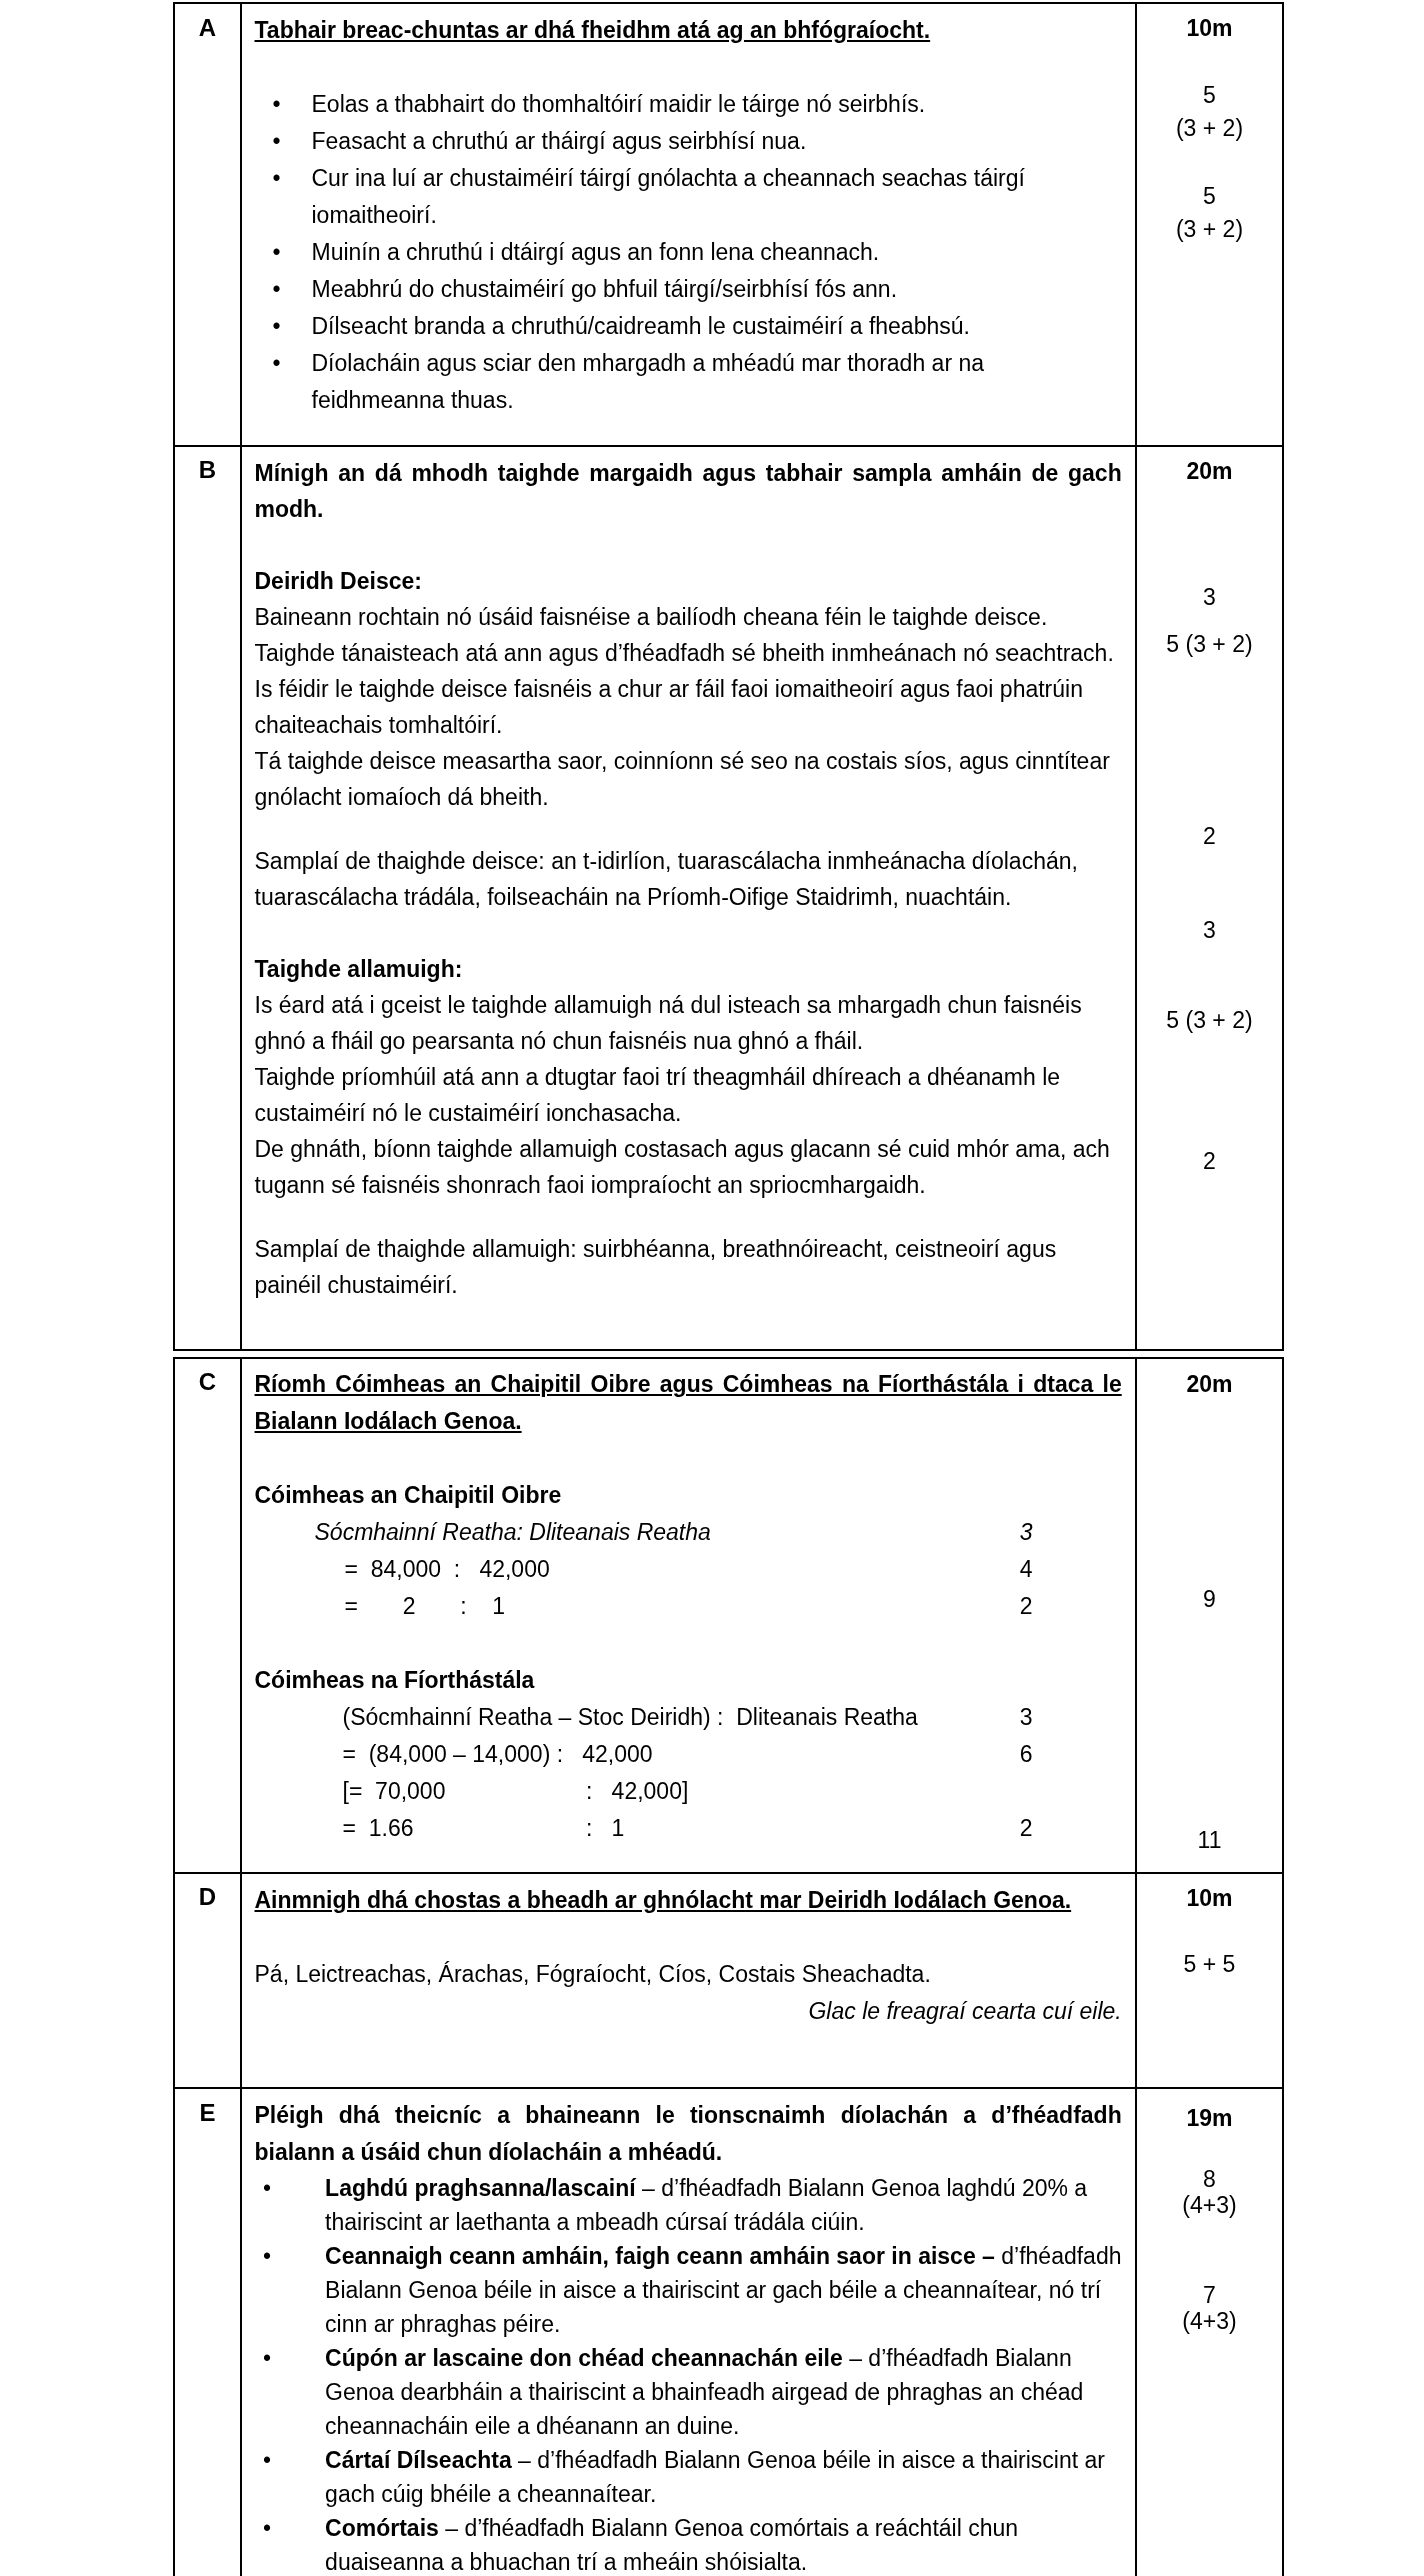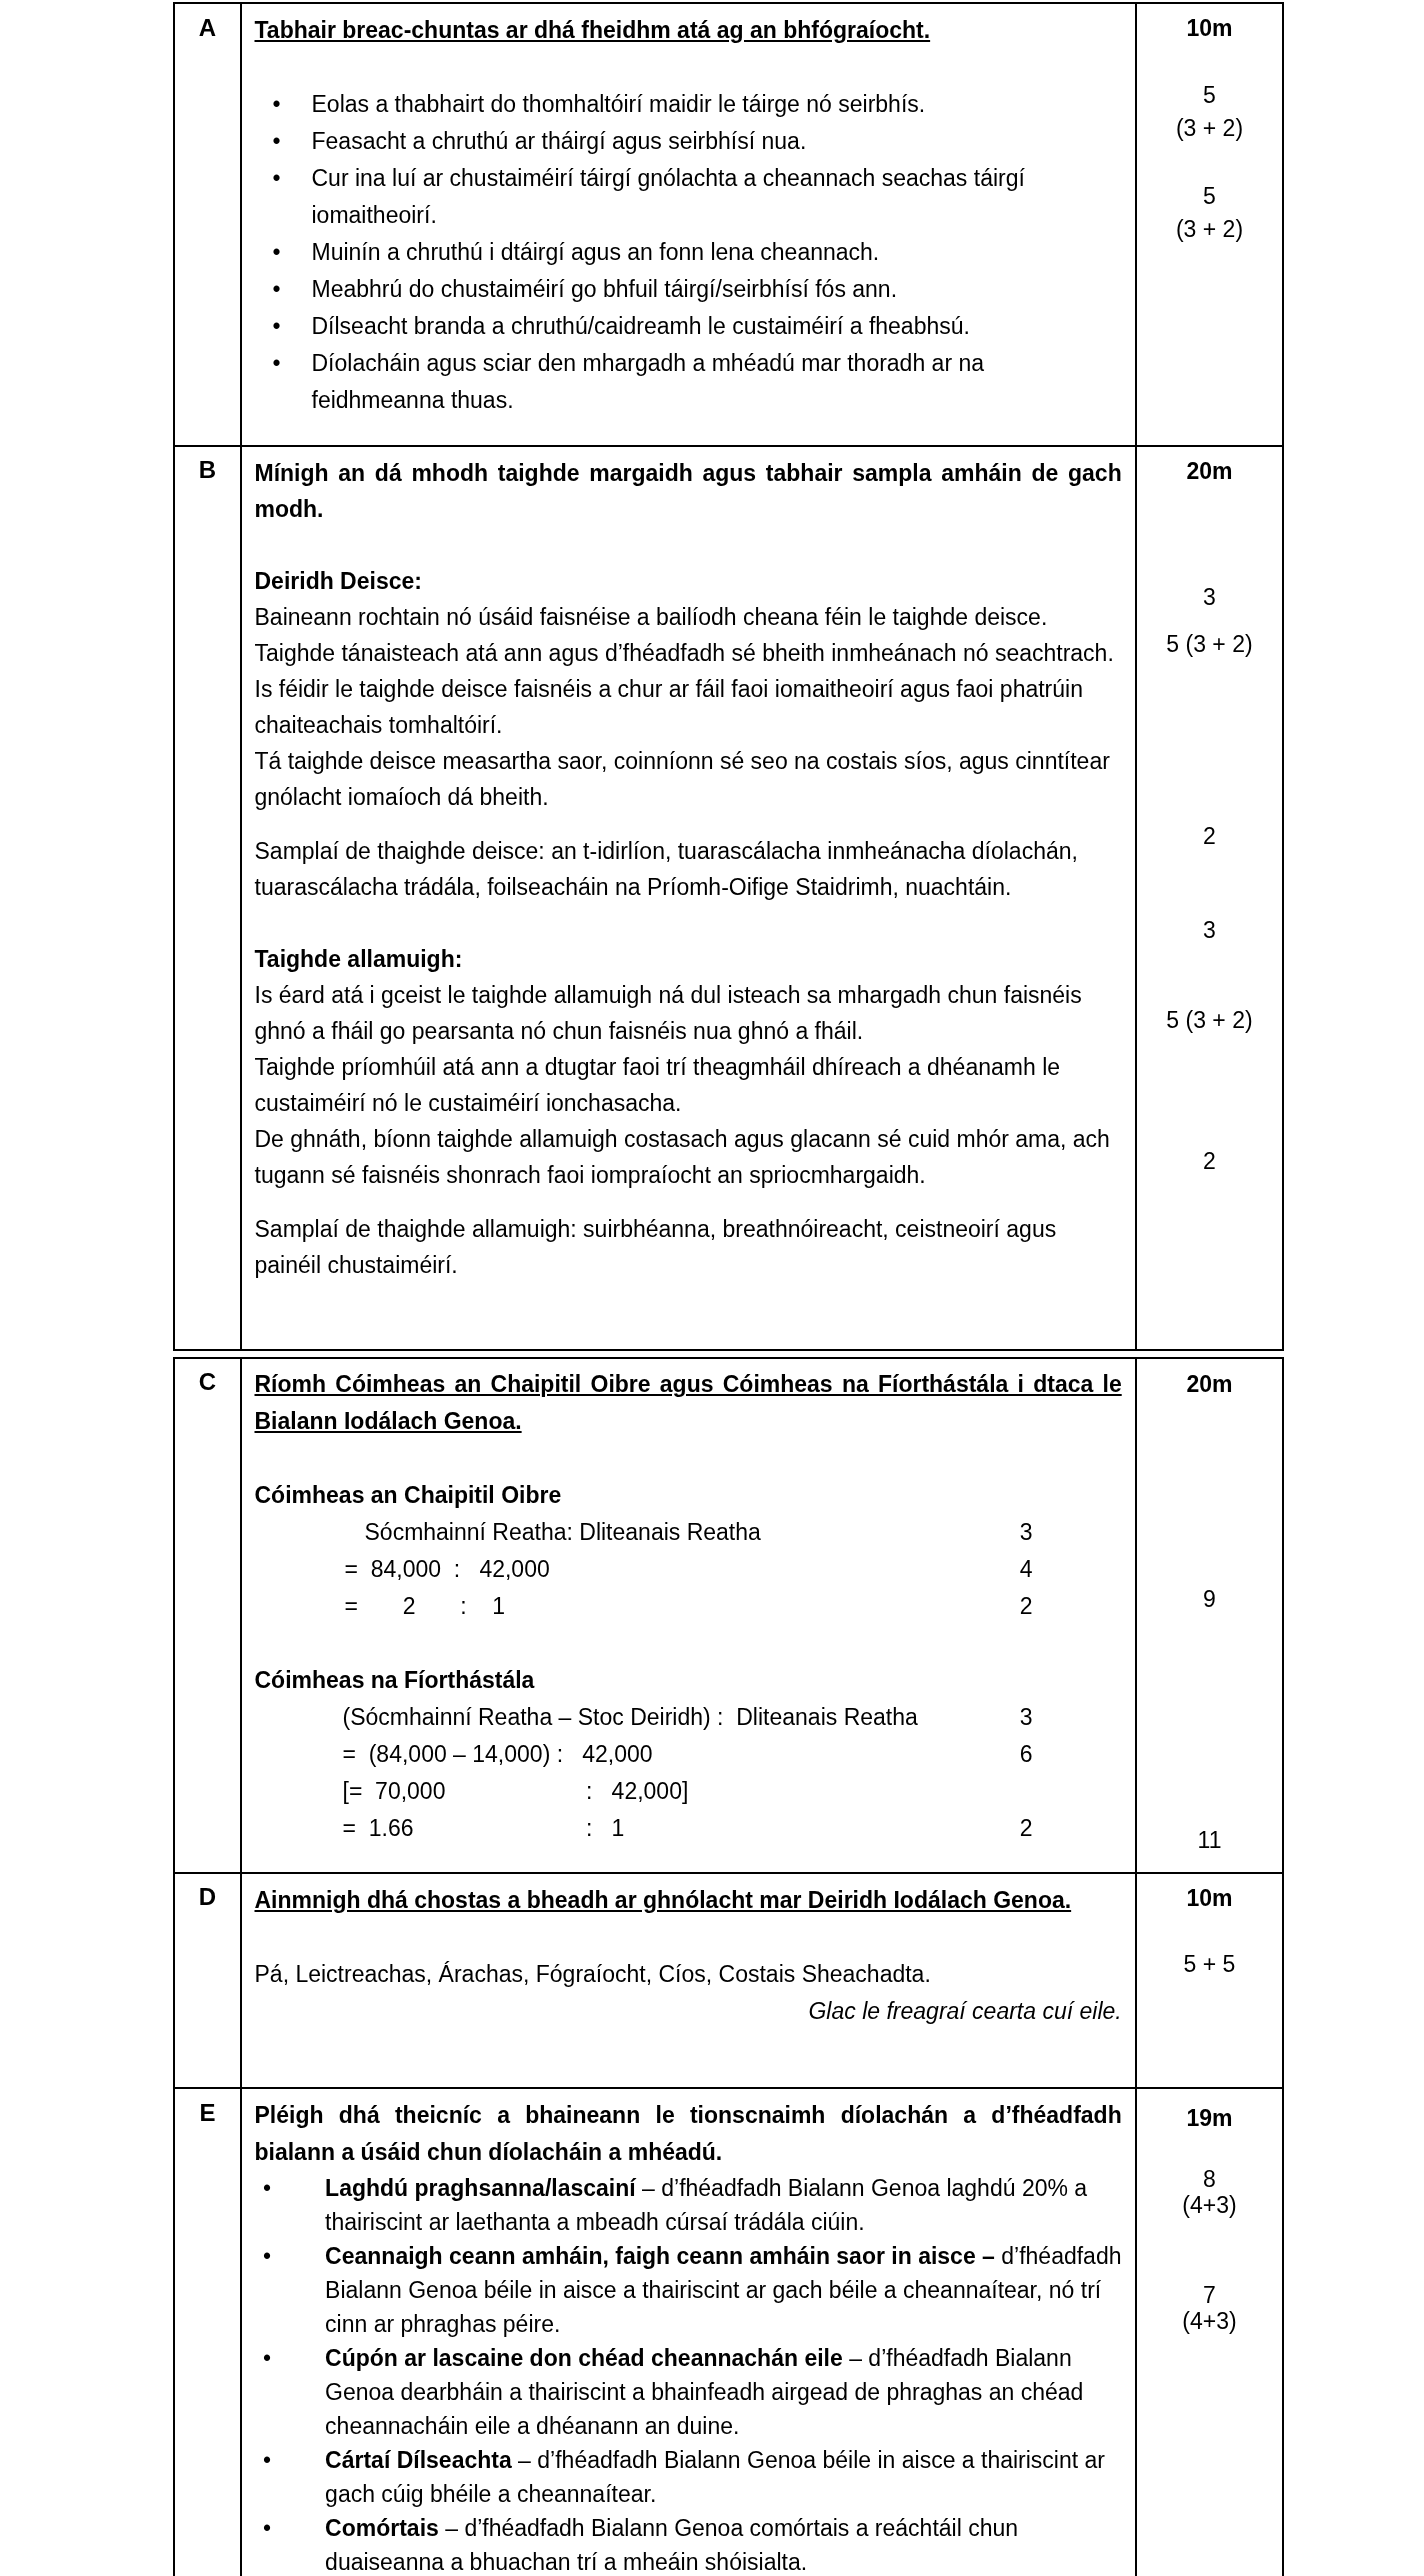--- a/index.html
+++ b/index.html
@@ -13,31 +13,31 @@
   .ct{padding:7.8px 13.3px 0 12.5px;font-size:23px;line-height:37px;}
   .ct-b{line-height:36px;}
   .mk{position:relative;font-size:23px;}
   .mark{position:absolute;left:0;right:0;text-align:center;white-space:pre;}
   .b{font-weight:700;}
   .it{font-style:italic;text-align:right;}
   p{margin:0;}
   .just{text-align:justify;}
   .mb{margin-bottom:37px;text-decoration:underline;}
   .mb46{margin-bottom:36px;}
-  .gap{margin-top:18px;}
+  .gap{margin-top:28px;}
   .bullet{display:flex;padding-left:18px;}
   .bullet .dot{width:39px;flex:none;}
   .bullet .txt{flex:1;}
   .ebul{display:flex;padding-left:8.6px;line-height:34px;}
   .ebul .dot{width:62px;flex:none;}
   .ebul .txt{flex:1;}
   .cline{display:flex;}
   .ctext{white-space:pre;}
   .cnum{margin-left:auto;width:102px;flex:none;text-align:left;white-space:pre;}
-  .ind95{margin-left:110px;}
+  .ind95{margin-left:60px;font-style:italic;}
   .ind115{margin-left:90px;}
   .ind112{margin-left:88px;}
 </style>
 </head>
 <body>
 
 <div class="doc">
 
   <table class="tbl1">
     <colgroup>

